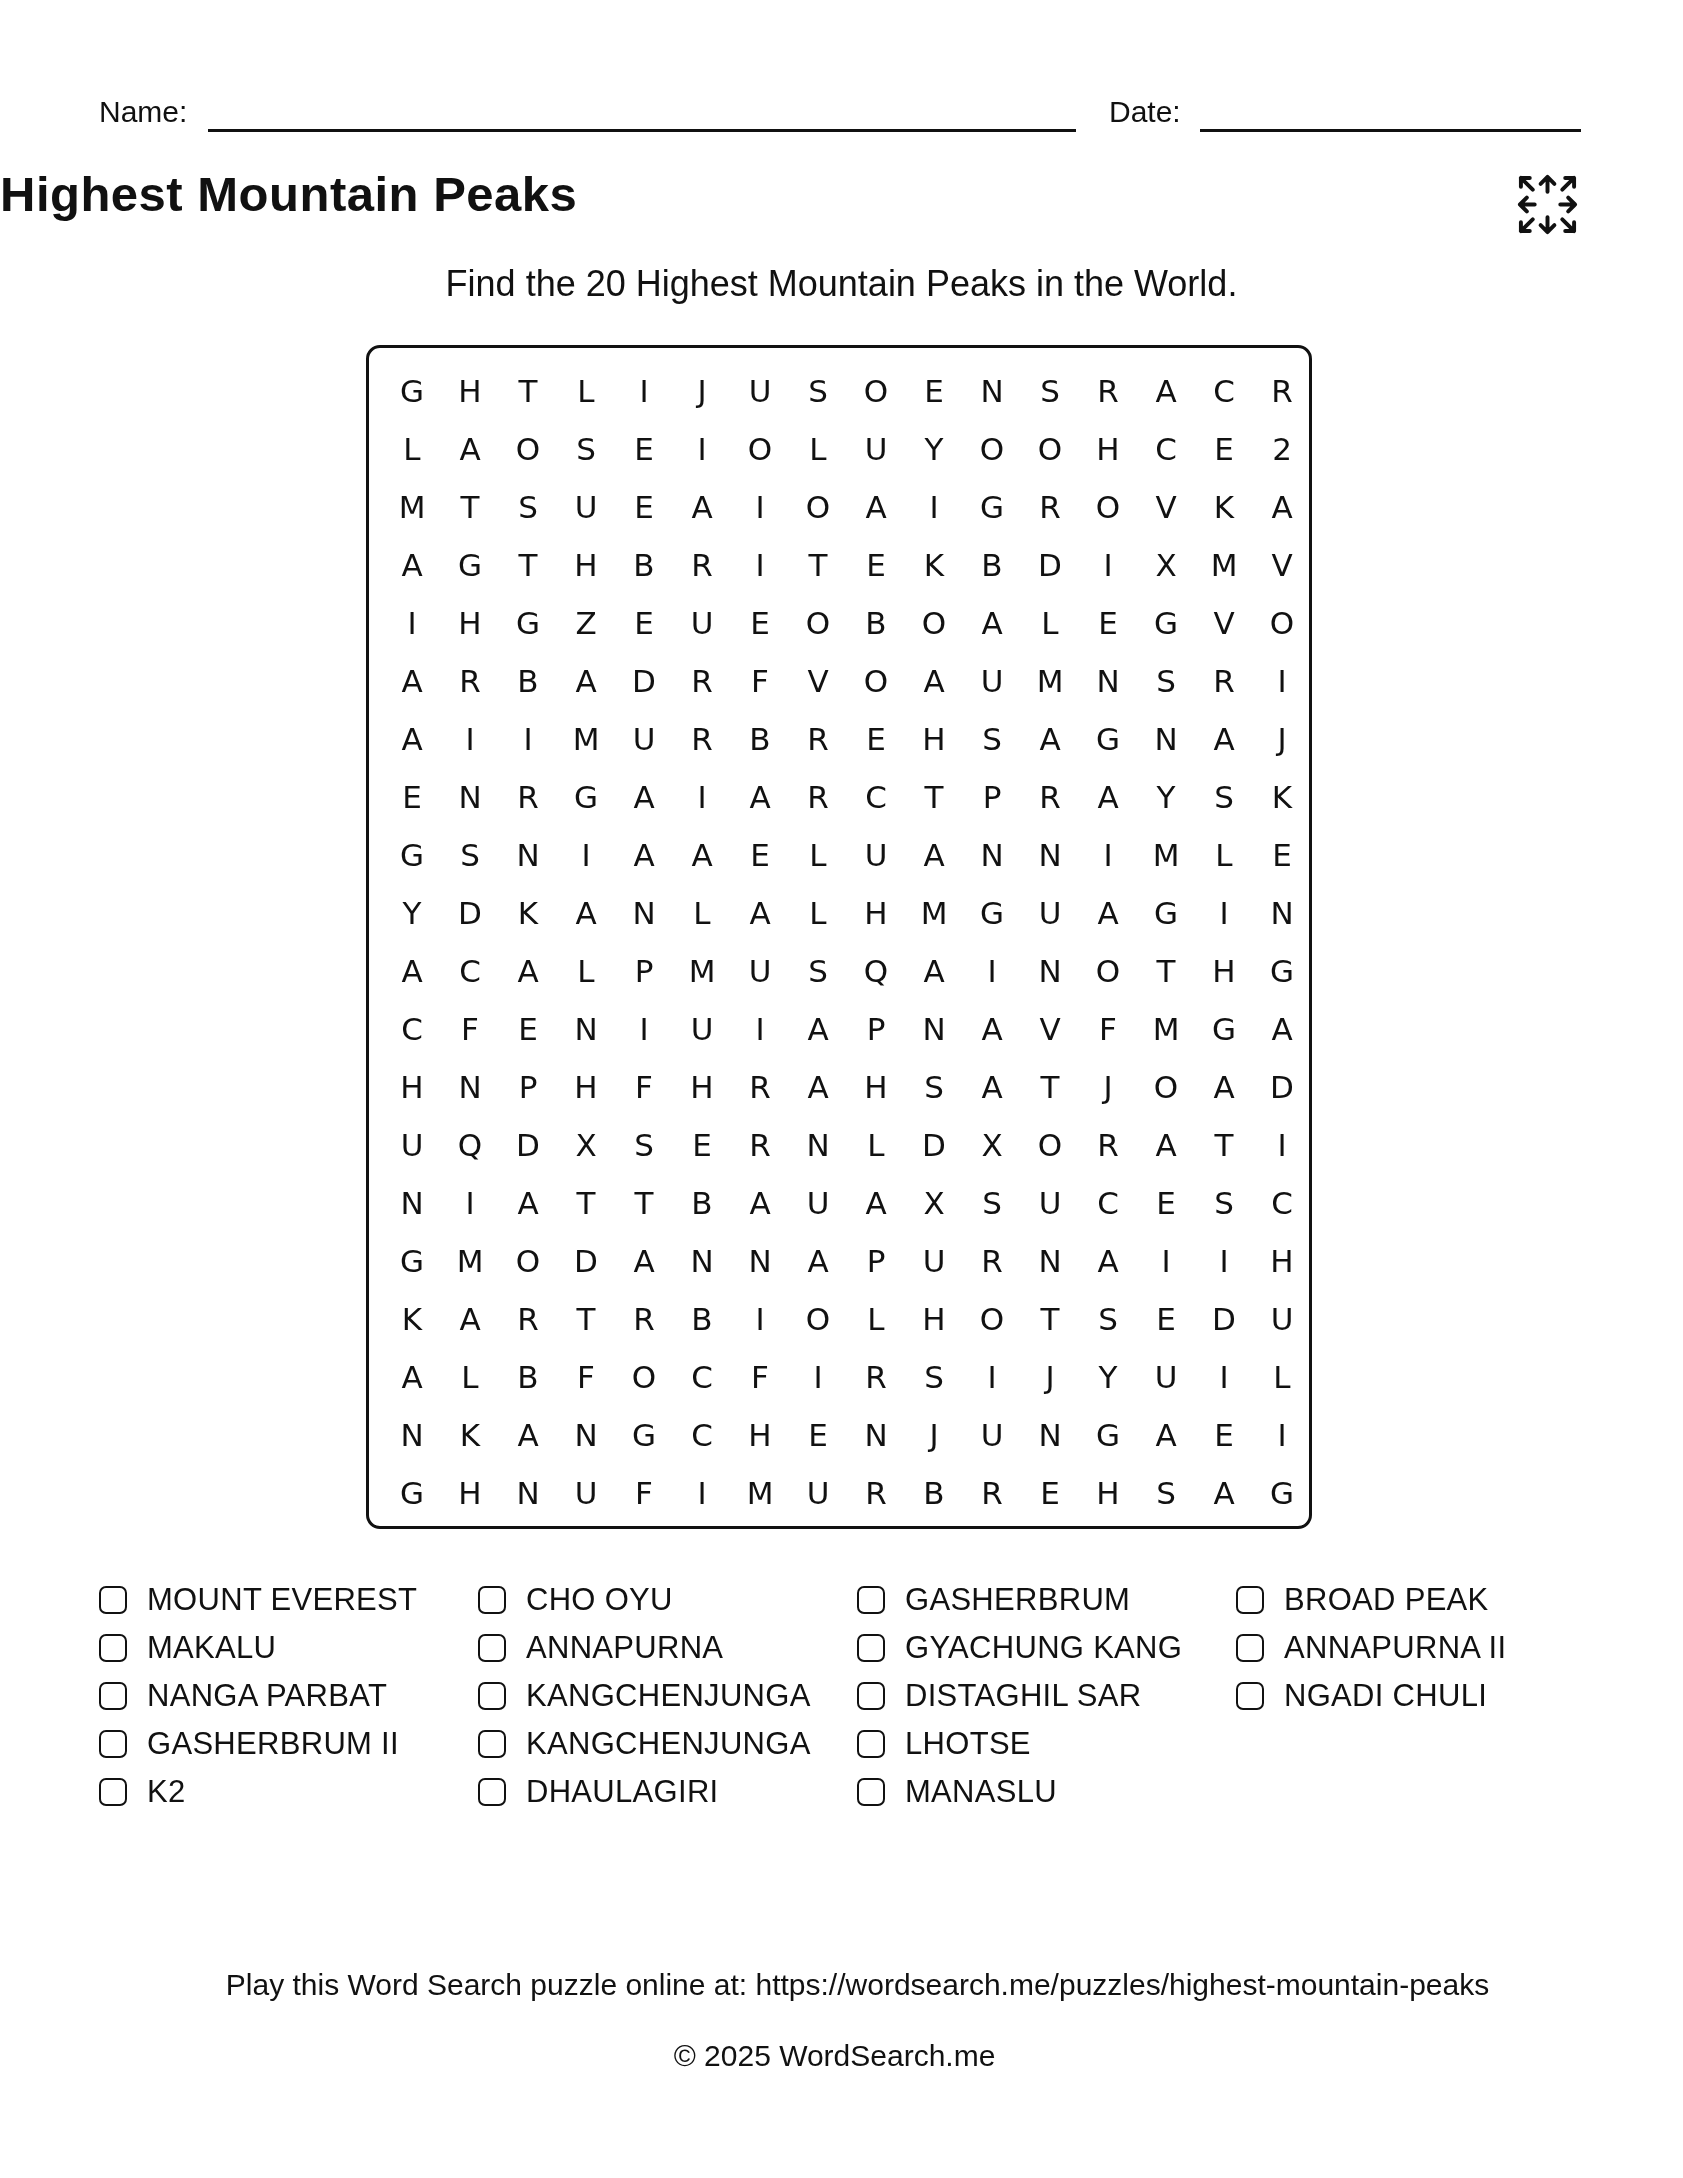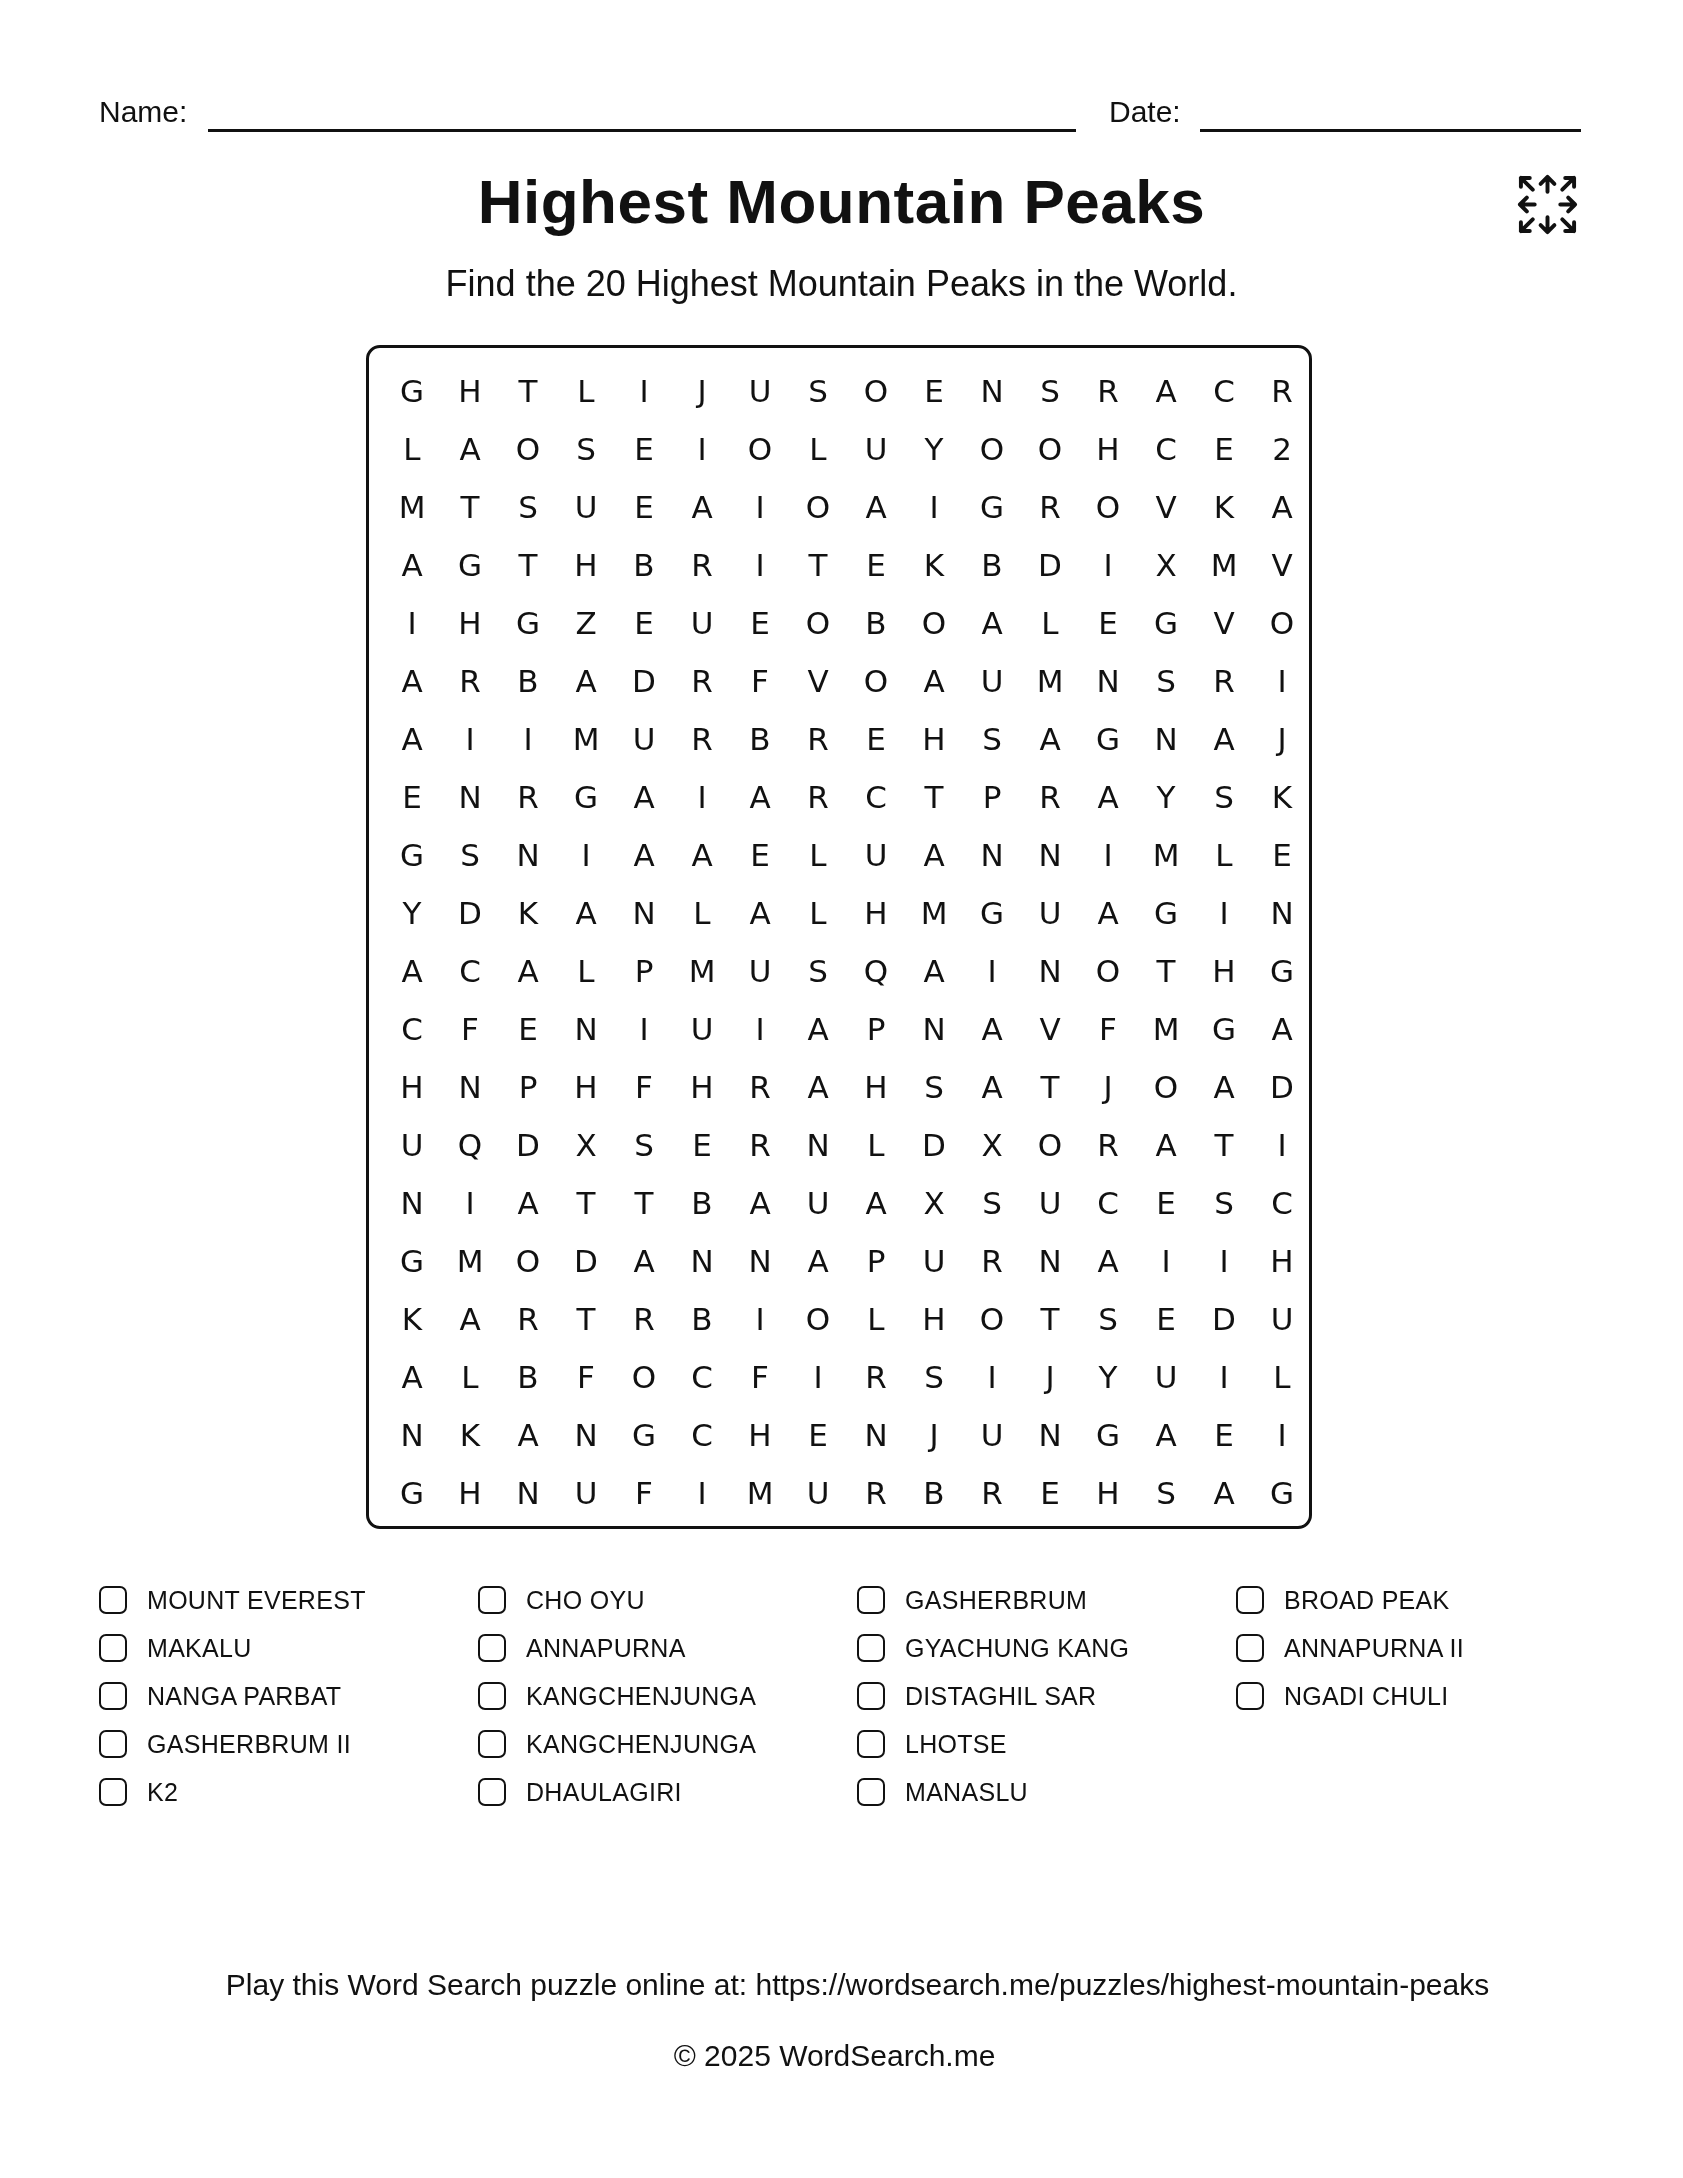--- a/index.html
+++ b/index.html
@@ -4,30 +4,30 @@
 <style>
   html, body { margin: 0; padding: 0; background: #ffffff; }
   body { width: 1683px; height: 2178px; position: relative; font-family: "Liberation Sans", "DejaVu Sans", sans-serif; color: #111; overflow: hidden; }
 
   .name-row { position: absolute; top: 95px; left: 99px; width: 1482px; height: 40px; font-size: 30px; }
   .name-label { position: absolute; left: 0; top: 0; }
   .name-line { position: absolute; left: 109px; top: 34px; width: 868px; border-bottom: 3px solid #111; }
   .date-label { position: absolute; left: 1010px; top: 0; }
   .date-line { position: absolute; left: 1101px; top: 34px; width: 381px; border-bottom: 3px solid #111; }
 
-  .title { position: absolute; top: 166px; left: 0; width: 1683px; text-align: center; font-size: 62px; font-weight: bold; letter-spacing: 0.5px; }
+  .title { position: absolute; top: 166px; left: 0; width: 1683px; text-align: left; font-size: 49px; font-weight: bold; letter-spacing: 0.5px; }
   .directions-icon { position: absolute; left: 1515px; top: 172px; width: 65px; height: 65px; }
   .subtitle { position: absolute; top: 263px; left: 0; width: 1683px; text-align: center; font-size: 36px; }
 
   .grid-box { position: absolute; left: 366px; top: 345px; width: 946px; height: 1184px; border: 3px solid #111; border-radius: 14px; box-sizing: border-box; }
   .grid { position: absolute; left: 14px; top: 14px; display: grid; grid-template-columns: repeat(16, 58px); grid-auto-rows: 58px; }
   .cell { display: flex; align-items: center; justify-content: center; font-size: 31px; font-family: "DejaVu Sans", sans-serif; font-weight: normal; color: #111; }
 
   .wordlist { position: absolute; left: 99px; top: 1576px; width: 1544px; display: grid; grid-template-columns: 379px 379px 379px 379px; grid-auto-rows: 48px; grid-auto-flow: column; grid-template-rows: repeat(5, 48px); }
-  .word { display: flex; align-items: center; font-size: 25px; letter-spacing: 0.3px; }
+  .word { display: flex; align-items: center; font-size: 31px; letter-spacing: 0.3px; }
   .checkbox { width: 28px; height: 28px; border: 2.5px solid #111; border-radius: 7px; box-sizing: border-box; margin-right: 20px; flex-shrink: 0; }
 
   .footer-link { position: absolute; top: 1968px; left: 0; width: 1683px; text-align: center; font-size: 30px; padding-left: 16px; }
   .copyright { position: absolute; top: 2039px; left: 0; width: 1669px; text-align: center; font-size: 30px; }
 </style>
 </head>
 <body>
 
 <div class="name-row">
   <span class="name-label">Name:</span>

